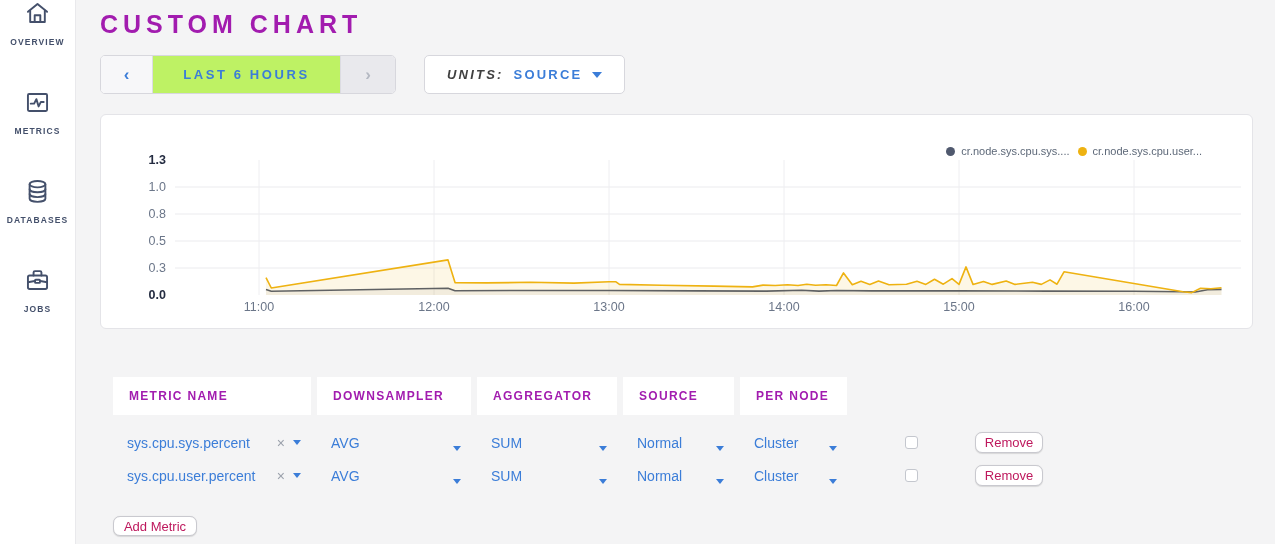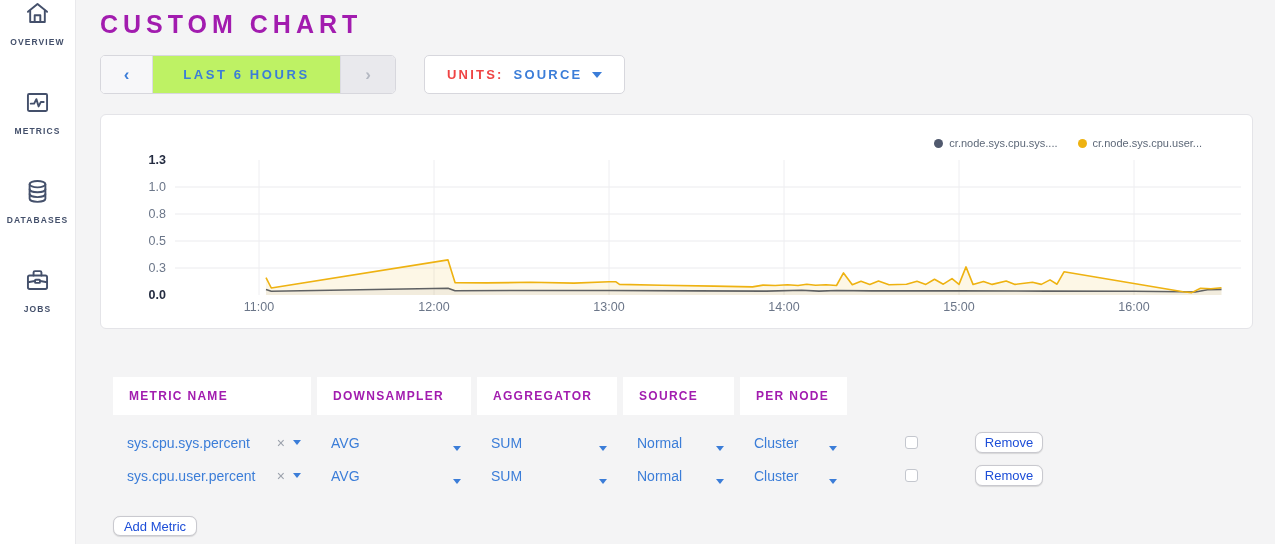--- a/index.html
+++ b/index.html
@@ -31,30 +31,30 @@
   .time-prev { width: 52px; background: #f7f7f9; border-right: 1px solid #dcdce2; }
   .time-range { flex: 1; font-size: 13px; font-weight: 700; letter-spacing: 2.6px; color: #3b7dd8; background: #bef264; }
   .time-next { width: 55px; background: #e9e9ed; border-left: 1px solid #dcdce2; }
   .chev { font-size: 17px; font-weight: 700; line-height: 1; }
   .chev-prev { color: #3b7dd8; }
   .chev-next { color: #b4b8c2; }
   .units-box {
     display: flex; align-items: center; margin-left: 28px; padding: 0 22px;
     border: 1px solid #d7d7dd; border-radius: 5px; background: #ffffff; height: 39px; cursor: pointer;
   }
-  .units-label { font-size: 13px; font-weight: 700; letter-spacing: 2.2px; color: #ef4444; margin-right: 10px; }
+  .units-label { font-size: 13px; font-weight: 700; letter-spacing: 2.2px; color: #404040; margin-right: 10px; font-style: italic; }
   .units-value { font-size: 13px; font-weight: 700; letter-spacing: 2.2px; color: #3b7dd8; }
   .caret { display: inline-block; width: 0; height: 0; border-left: 5px solid transparent; border-right: 5px solid transparent; border-top: 6px solid #3b7dd8; margin-left: 10px; }
 
   
   .chart-panel {
     position: relative; margin-top: 20px; width: 1153px; height: 215px;
     background: #ffffff; border: 1px solid #e4e4e8; border-radius: 6px;
   }
-  .legend { position: absolute; top: 22px; right: 50px; display: flex; gap: 20px; }
+  .legend { position: absolute; top: 30px; right: 50px; display: flex; gap: 8px; }
   .legend-item { display: flex; align-items: center; gap: 6px; }
   .legend-dot { width: 9px; height: 9px; border-radius: 50%; }
   .legend-text { font-size: 11px; color: #5d6878; }
   .chart-svg { position: absolute; left: 0; top: 0; }
 
   
   .metrics-table { margin-top: 48px; margin-left: 13px; }
   .tgrid {
     display: grid; align-items: center;
     grid-template-columns: 198px 154px 140px 111px 107px 116px 83px;
@@ -71,21 +71,21 @@
   }
   .select-value { font-size: 14px; color: #3b7dd8; white-space: nowrap; }
   .select-controls { margin-left: auto; display: flex; align-items: center; gap: 8px; }
   .clear-x { color: #9aa0ab; font-size: 14px; font-weight: 400; cursor: pointer; }
   .sm-caret { width: 0; height: 0; border-left: 4.5px solid transparent; border-right: 4.5px solid transparent; border-top: 5.5px solid #3b7dd8; }
   .checkbox-cell { justify-content: center; }
   .checkbox {
     width: 13px; height: 13px; border: 1px solid #c4c7ce; border-radius: 3px; background: #ffffff; cursor: pointer;
   }
   .btn {
-    font-family: "Liberation Sans", sans-serif; font-size: 13px; color: #1d4ed8;
+    font-family: "Liberation Sans", sans-serif; font-size: 13px; color: #be185d;
     background: #ffffff; border: 1px solid #c9c9cf; border-radius: 7px;
     box-shadow: 0 0.5px 1px rgba(0,0,0,0.12); cursor: pointer;
   }
   .remove-btn { width: 68px; height: 21px; }
   .add-btn { width: 84px; height: 20px; margin-top: 24px; margin-left: 13px; }
 </style>
 </head>
 <body>
 
 <div class="app">

